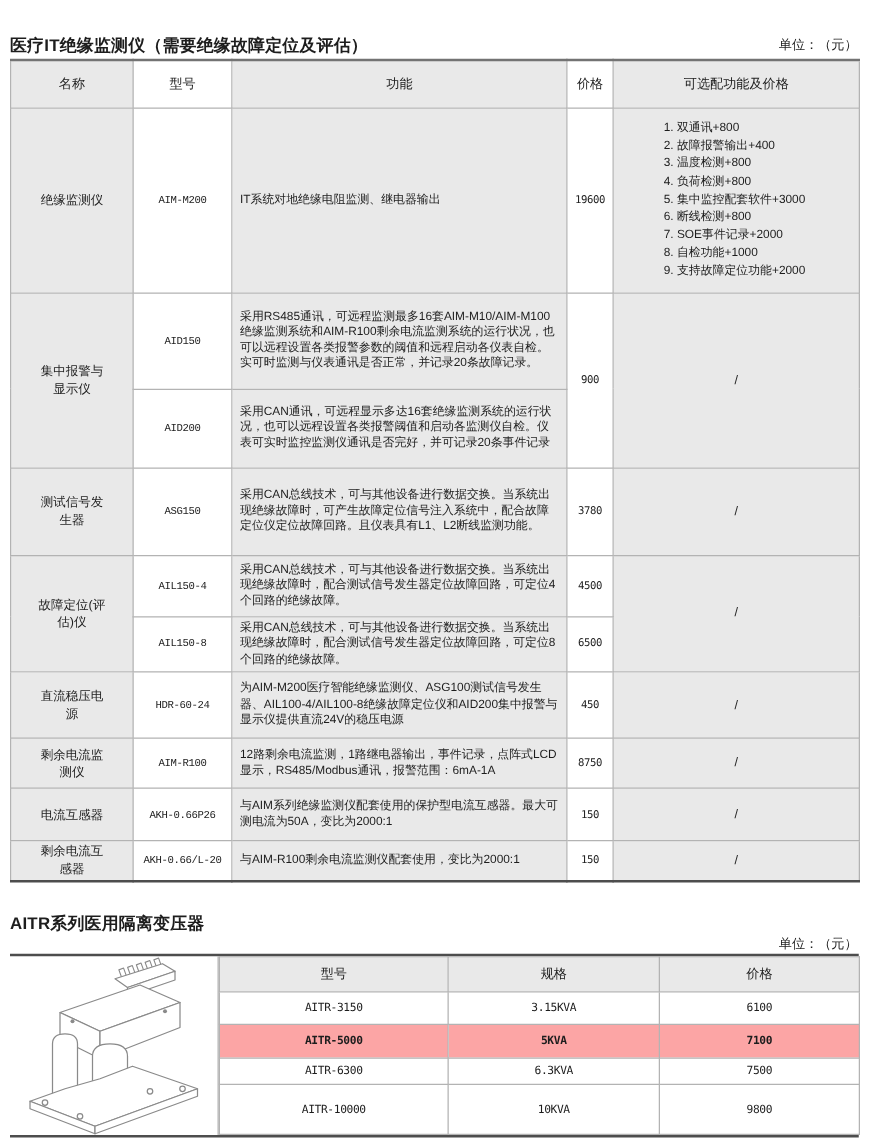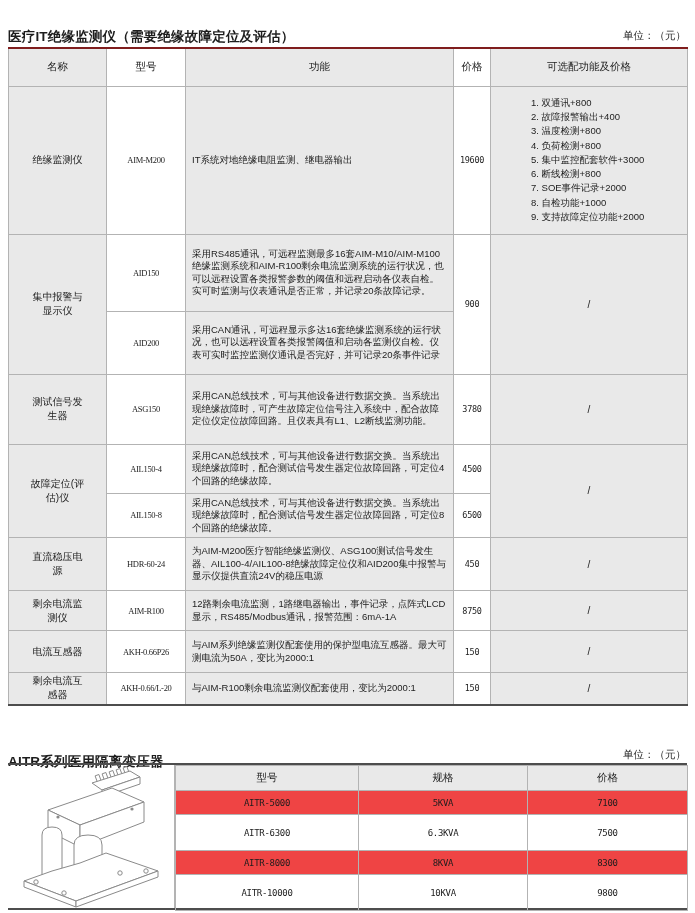--- a/index.html
+++ b/index.html
@@ -8,44 +8,44 @@
     font-family:"Liberation Sans", sans-serif; color:#1d1d1d; overflow:hidden;
   }
   .sec-title { position:absolute; left:8px; font-size:13.5px; font-weight:bold; letter-spacing:0.2px;margin-top:20px; }
   .unit { position:absolute; right:9px; font-size:10.5px; }
 
   table { border-collapse:collapse; table-layout:fixed; }
   td, th { border:1px solid #b3b3b3; font-weight:normal; overflow:hidden; }
 
   
   .t1 { position:absolute; left:8px; top:47px; width:679px;
-        border-top:2px solid #7f1d1d; border-bottom:2px solid #4d4d4d; }
+        border-top:2px solid #737373; border-bottom:2px solid #4d4d4d; }
   .t1 th { font-size:10.5px; text-align:center; vertical-align:middle; }
   .t1 .shade { background:#e9e9e9; }
   .t1 .name  { font-size:10px; text-align:center; vertical-align:middle; padding:0 20px; }
-  .t1 .model { font-family:Liberation Serif, serif; font-size:8.5px; letter-spacing:-0.3px;
+  .t1 .model { font-family:Liberation Mono, monospace; font-size:8.5px; letter-spacing:-0.3px;
                text-align:center; vertical-align:middle; padding:0 1px; }
   .t1 .func  { font-size:9.5px; line-height:12.5px; text-align:left;
                vertical-align:middle; padding:3px 6px;margin-left:27px; }
   .t1 .price { font-family:"DejaVu Sans Mono", monospace; font-size:8.5px; letter-spacing:-0.3px;
                text-align:center; vertical-align:middle; padding:0; }
   .t1 .opts  { font-size:9.5px; vertical-align:middle; text-align:left; padding:4px 4px 4px 40px;margin-top:30px; }
   .t1 .opts div { line-height:14.3px; white-space:nowrap; }
   .t1 .slash { text-align:center; font-size:10px; padding:0; }
 
   
   .t2wrap { position:absolute; left:8px; top:763px; width:679px; height:147px;
             border-top:2px solid #4d4d4d; border-bottom:2px solid #4d4d4d; box-sizing:border-box; }
   .pic { position:absolute; left:0; top:0; width:167px; height:143px;
          border-right:1px solid #b3b3b3; box-sizing:border-box; }
   .t2 { position:absolute; left:167px; top:0; width:512px; height:143px; }
   .t2 th { font-size:10.5px; text-align:center; vertical-align:middle; background:#e9e9e9; }
   .t2 td { font-family:"DejaVu Sans Mono", monospace; font-size:9px; letter-spacing:-0.3px;
            text-align:center; vertical-align:middle; }
-  .t2 tr.shade td { background:#ef4444; }
+  .t2 tr.shade td { background:#fca5a5;font-weight:bold; }
 </style>
 </head>
 <body>
 
 <div class="page">
 
   <div class="sec-title" style="top:8px;">医疗IT绝缘监测仪（需要绝缘故障定位及评估）</div>
   <div class="unit" style="top:29px;">单位：（元）</div>
 
   <table class="t1">
@@ -143,21 +143,21 @@
     <tr style="height:32px">
       <td class="name shade">剩余电流互感器</td>
       <td class="model">AKH-0.66/L-20</td>
       <td class="func shade">与AIM-R100剩余电流监测仪配套使用，变比为2000:1</td>
       <td class="price">150</td>
       <td class="slash shade">/</td>
     </tr>
   </tbody>
     </table>
 
-  <div class="sec-title" style="top:733px;">AITR系列医用隔离变压器</div>
+  <div class="sec-title" style="top:710px;">AITR系列医用隔离变压器</div>
   <div class="unit" style="top:748px;">单位：（元）</div>
 
   <div class="t2wrap">
     <div class="pic">
       <svg width="167" height="143" viewBox="0 0 167 143">
         <g fill="#ffffff" stroke="#8a8a8a" stroke-width="1" stroke-linejoin="round">
 
           <g stroke-width="0.9">
             <rect x="88" y="10" width="4" height="7" transform="rotate(-20 90 13)"></rect>
             <rect x="95" y="8" width="4" height="7" transform="rotate(-20 97 11)"></rect>
@@ -196,34 +196,34 @@
           <col style="width:183px">
           <col style="width:169px">
           <col style="width:160px">
         </colgroup>
       <tbody>
           <tr style="height:25px">
         <th>型号</th>
         <th>规格</th>
         <th>价格</th>
       </tr>
+      <tr style="height:24px">
+        <td>AITR-3150</td>
+        <td>3.15KVA</td>
+        <td>6100</td>
+      </tr>
       <tr class="shade" style="height:24px">
         <td>AITR-5000</td>
         <td>5KVA</td>
         <td>7100</td>
       </tr>
-      <tr style="height:36px">
+      <tr style="height:19px">
         <td>AITR-6300</td>
         <td>6.3KVA</td>
         <td>7500</td>
-      </tr>
-      <tr class="shade" style="height:24px">
-        <td>AITR-8000</td>
-        <td>8KVA</td>
-        <td>8300</td>
       </tr>
       <tr style="height:36px">
         <td>AITR-10000</td>
         <td>10KVA</td>
         <td>9800</td>
       </tr>
     </tbody>
       </table>
   </div>
 

